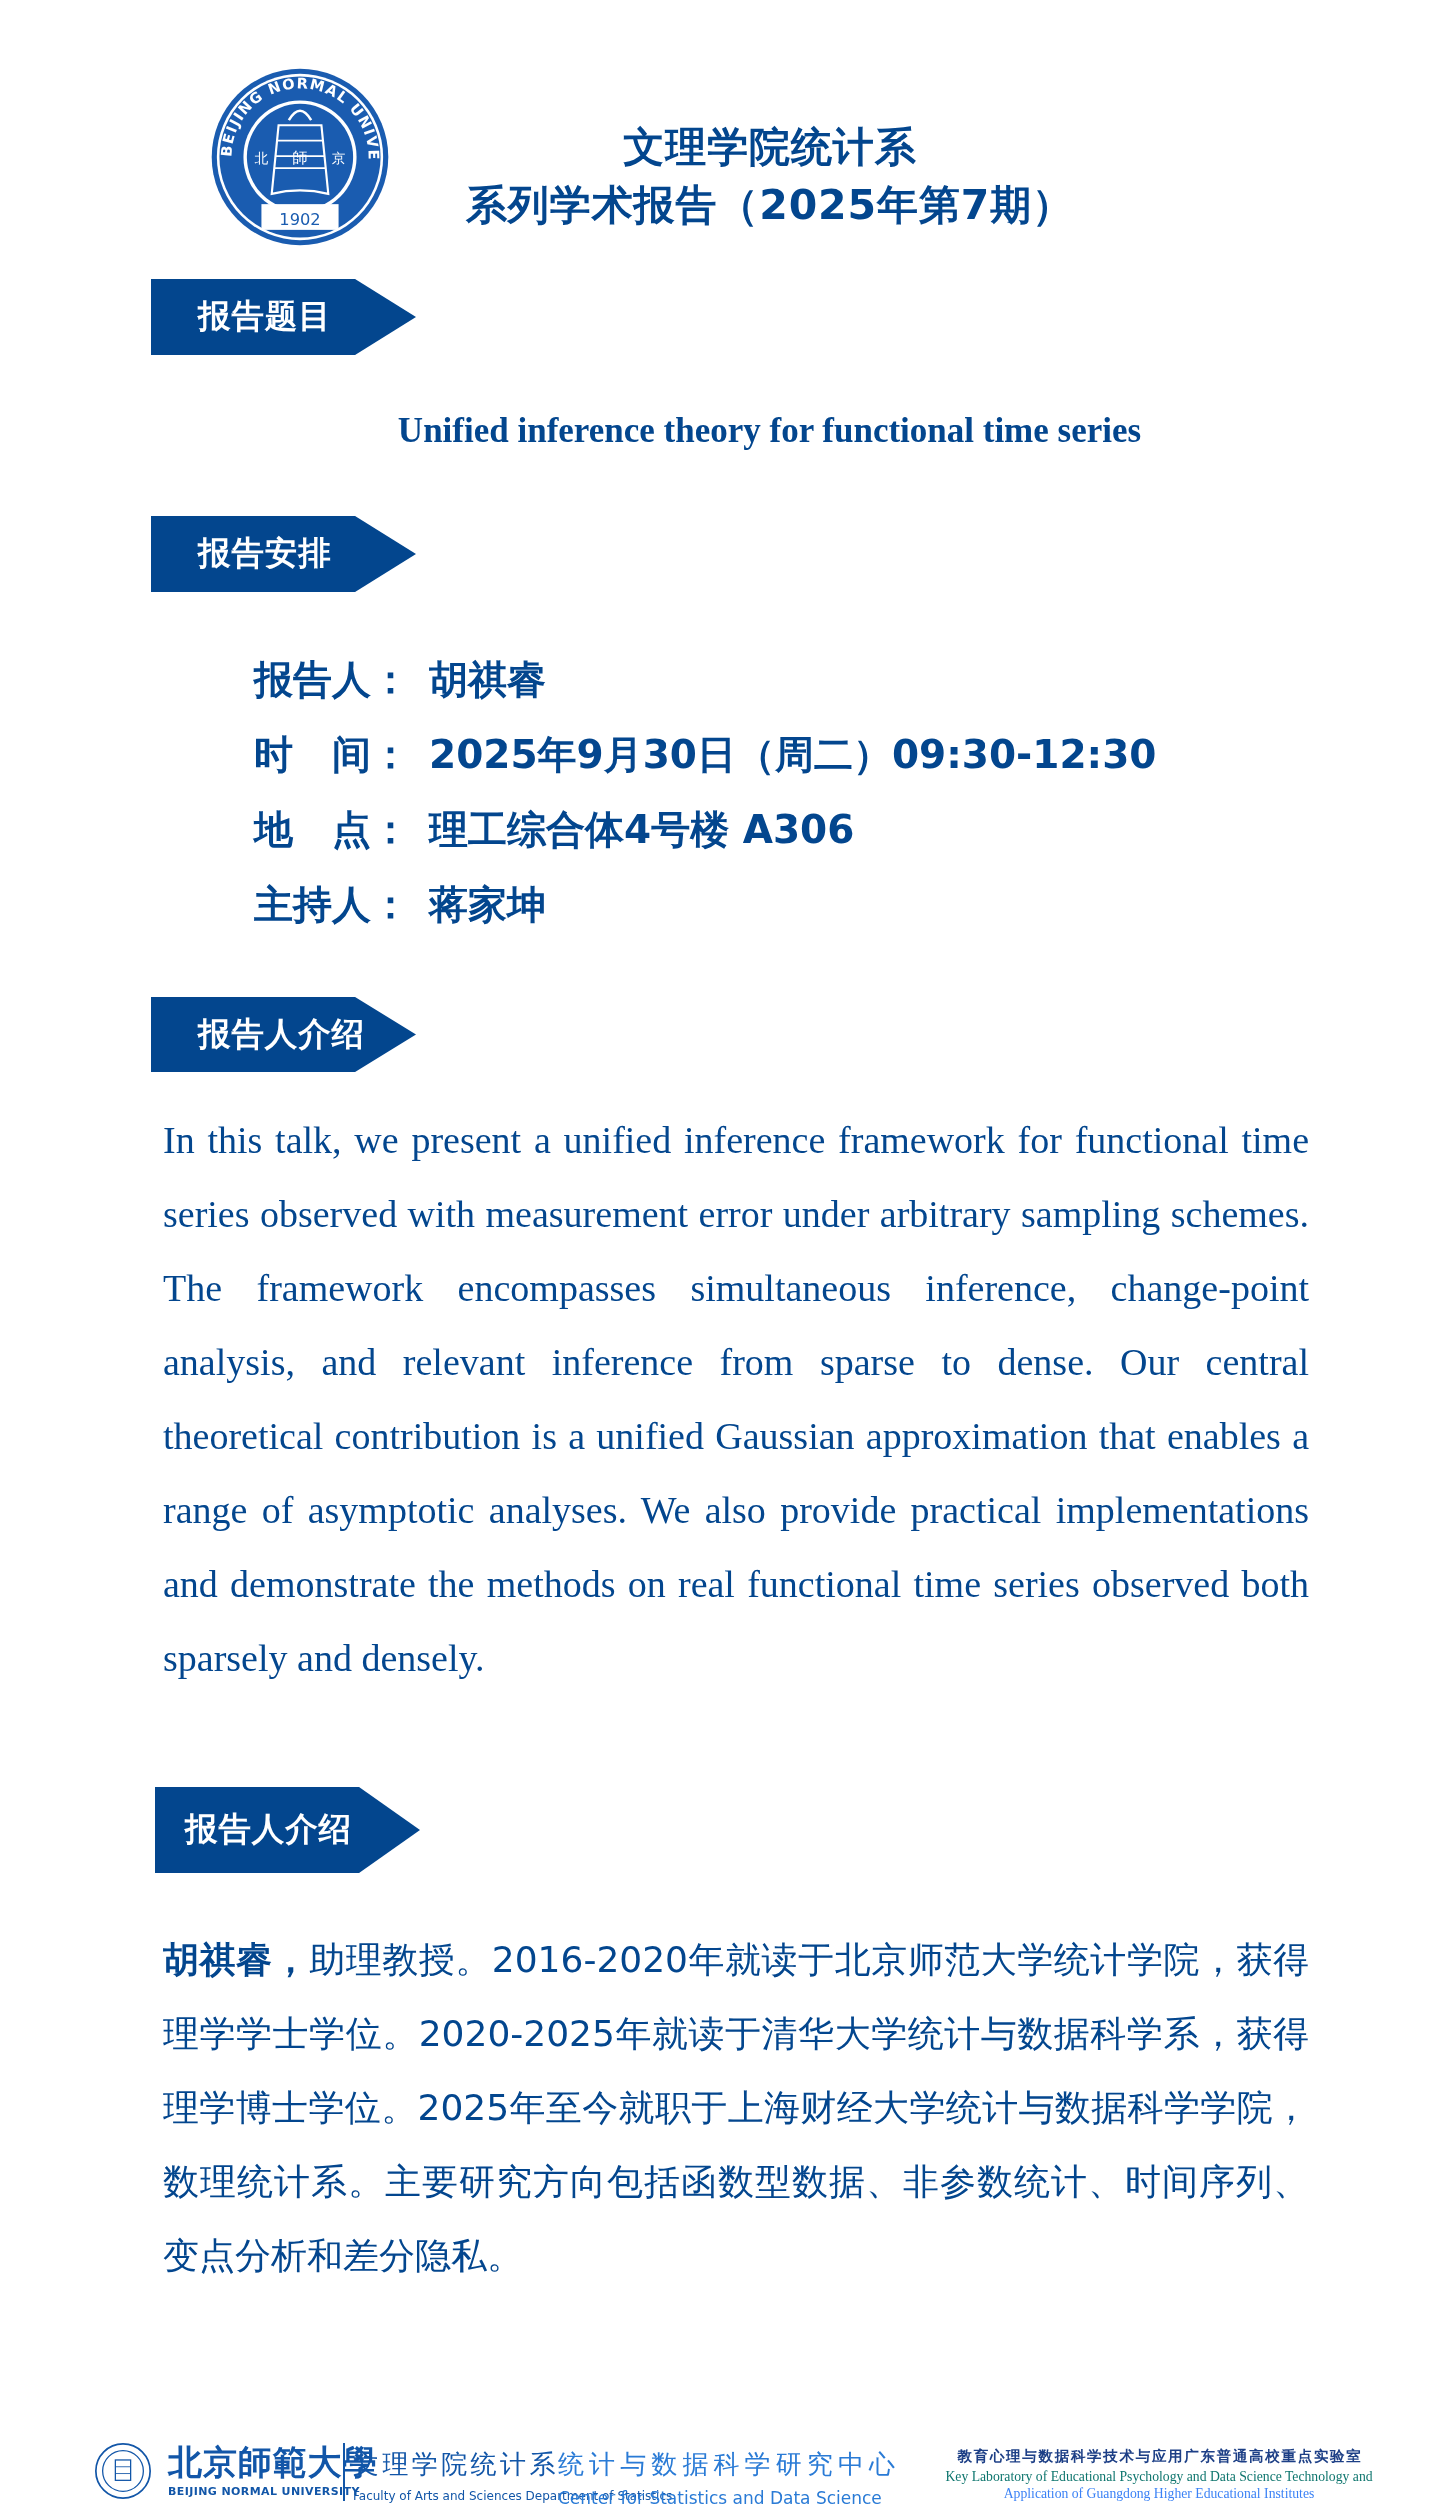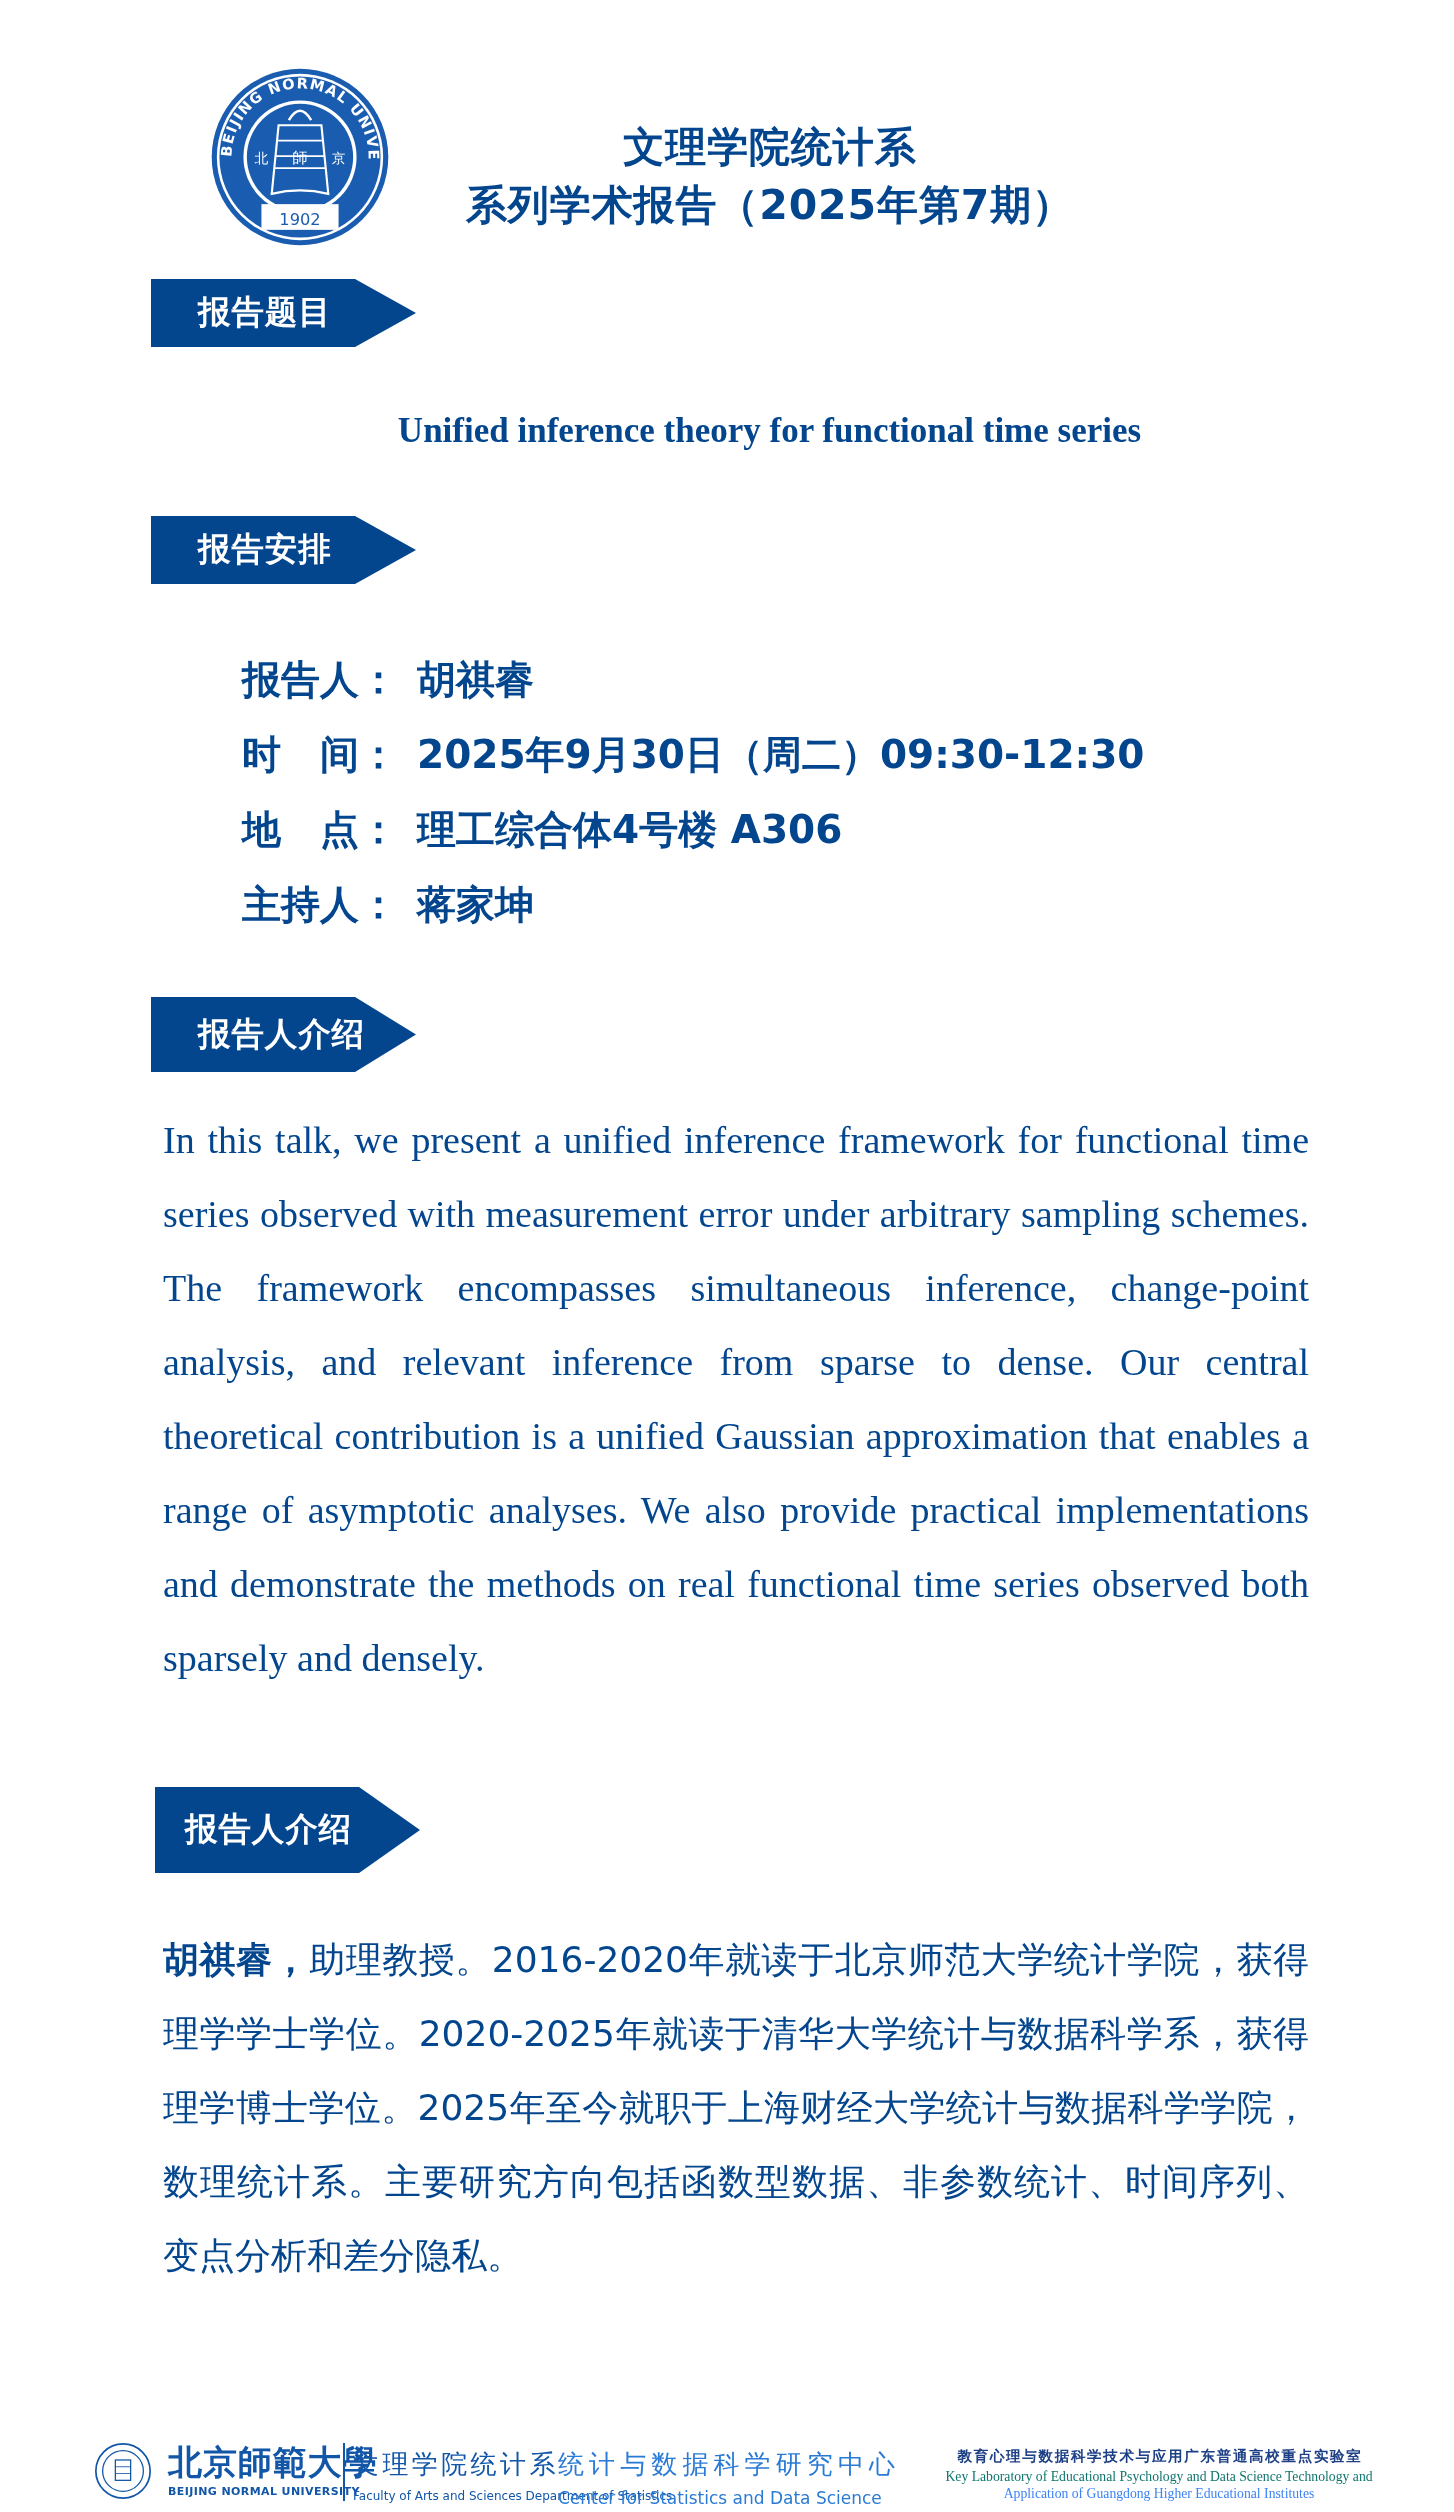--- a/index.html
+++ b/index.html
@@ -13,39 +13,39 @@
   
   .logo { left: 210px; top: 67px; width: 180px; height: 180px; }
 
   
   .title-block { left: 368px; top: 120px; width: 804px; text-align: center; font-weight: bold; color: #03468e; }
   .title-line1 { font-size: 41px; line-height: 55px; letter-spacing: 0.9px; }
   .title-line2 { font-size: 41px; line-height: 60px; letter-spacing: 0.9px; }
 
   
   .badge {
-    position: absolute; height: 68px; width: 265px;
+    position: absolute; height: 76px; width: 265px;
     background: #03468e;
     clip-path: polygon(0 0, 77% 0, 100% 50%, 77% 100%, 0 100%);
     color: #ffffff; font-weight: bold; font-size: 32.5px;
     display: flex; align-items: center;
   }
   .badge span { padding-left: 47px; letter-spacing: 0.9px; }
 
   
   .topic {
     left: 145px; top: 411px; width: 1249px; text-align: center;
     font-family: "Liberation Serif", "DejaVu Serif", serif;
     font-weight: bold; font-size: 35px; color: #03468e;
   }
 
   
   .arr { left: 242px; top: 642px; }
   .arr-row { display: flex; font-weight: bold; font-size: 39px; height: 75px; align-items: center; color: #03468e; }
-  .arr-label { width: 175px; white-space: pre; }
+  .arr-label { width: 175px; white-space: pre; margin-left: 12px; }
   .arr-value { white-space: nowrap; }
 
   
   .abstract {
     left: 163px; top: 1103px; width: 1146px;
     font-family: "Liberation Serif", "DejaVu Serif", serif;
     font-size: 38px; line-height: 74px; text-align: justify; color: #03468e;
   }
 
   

